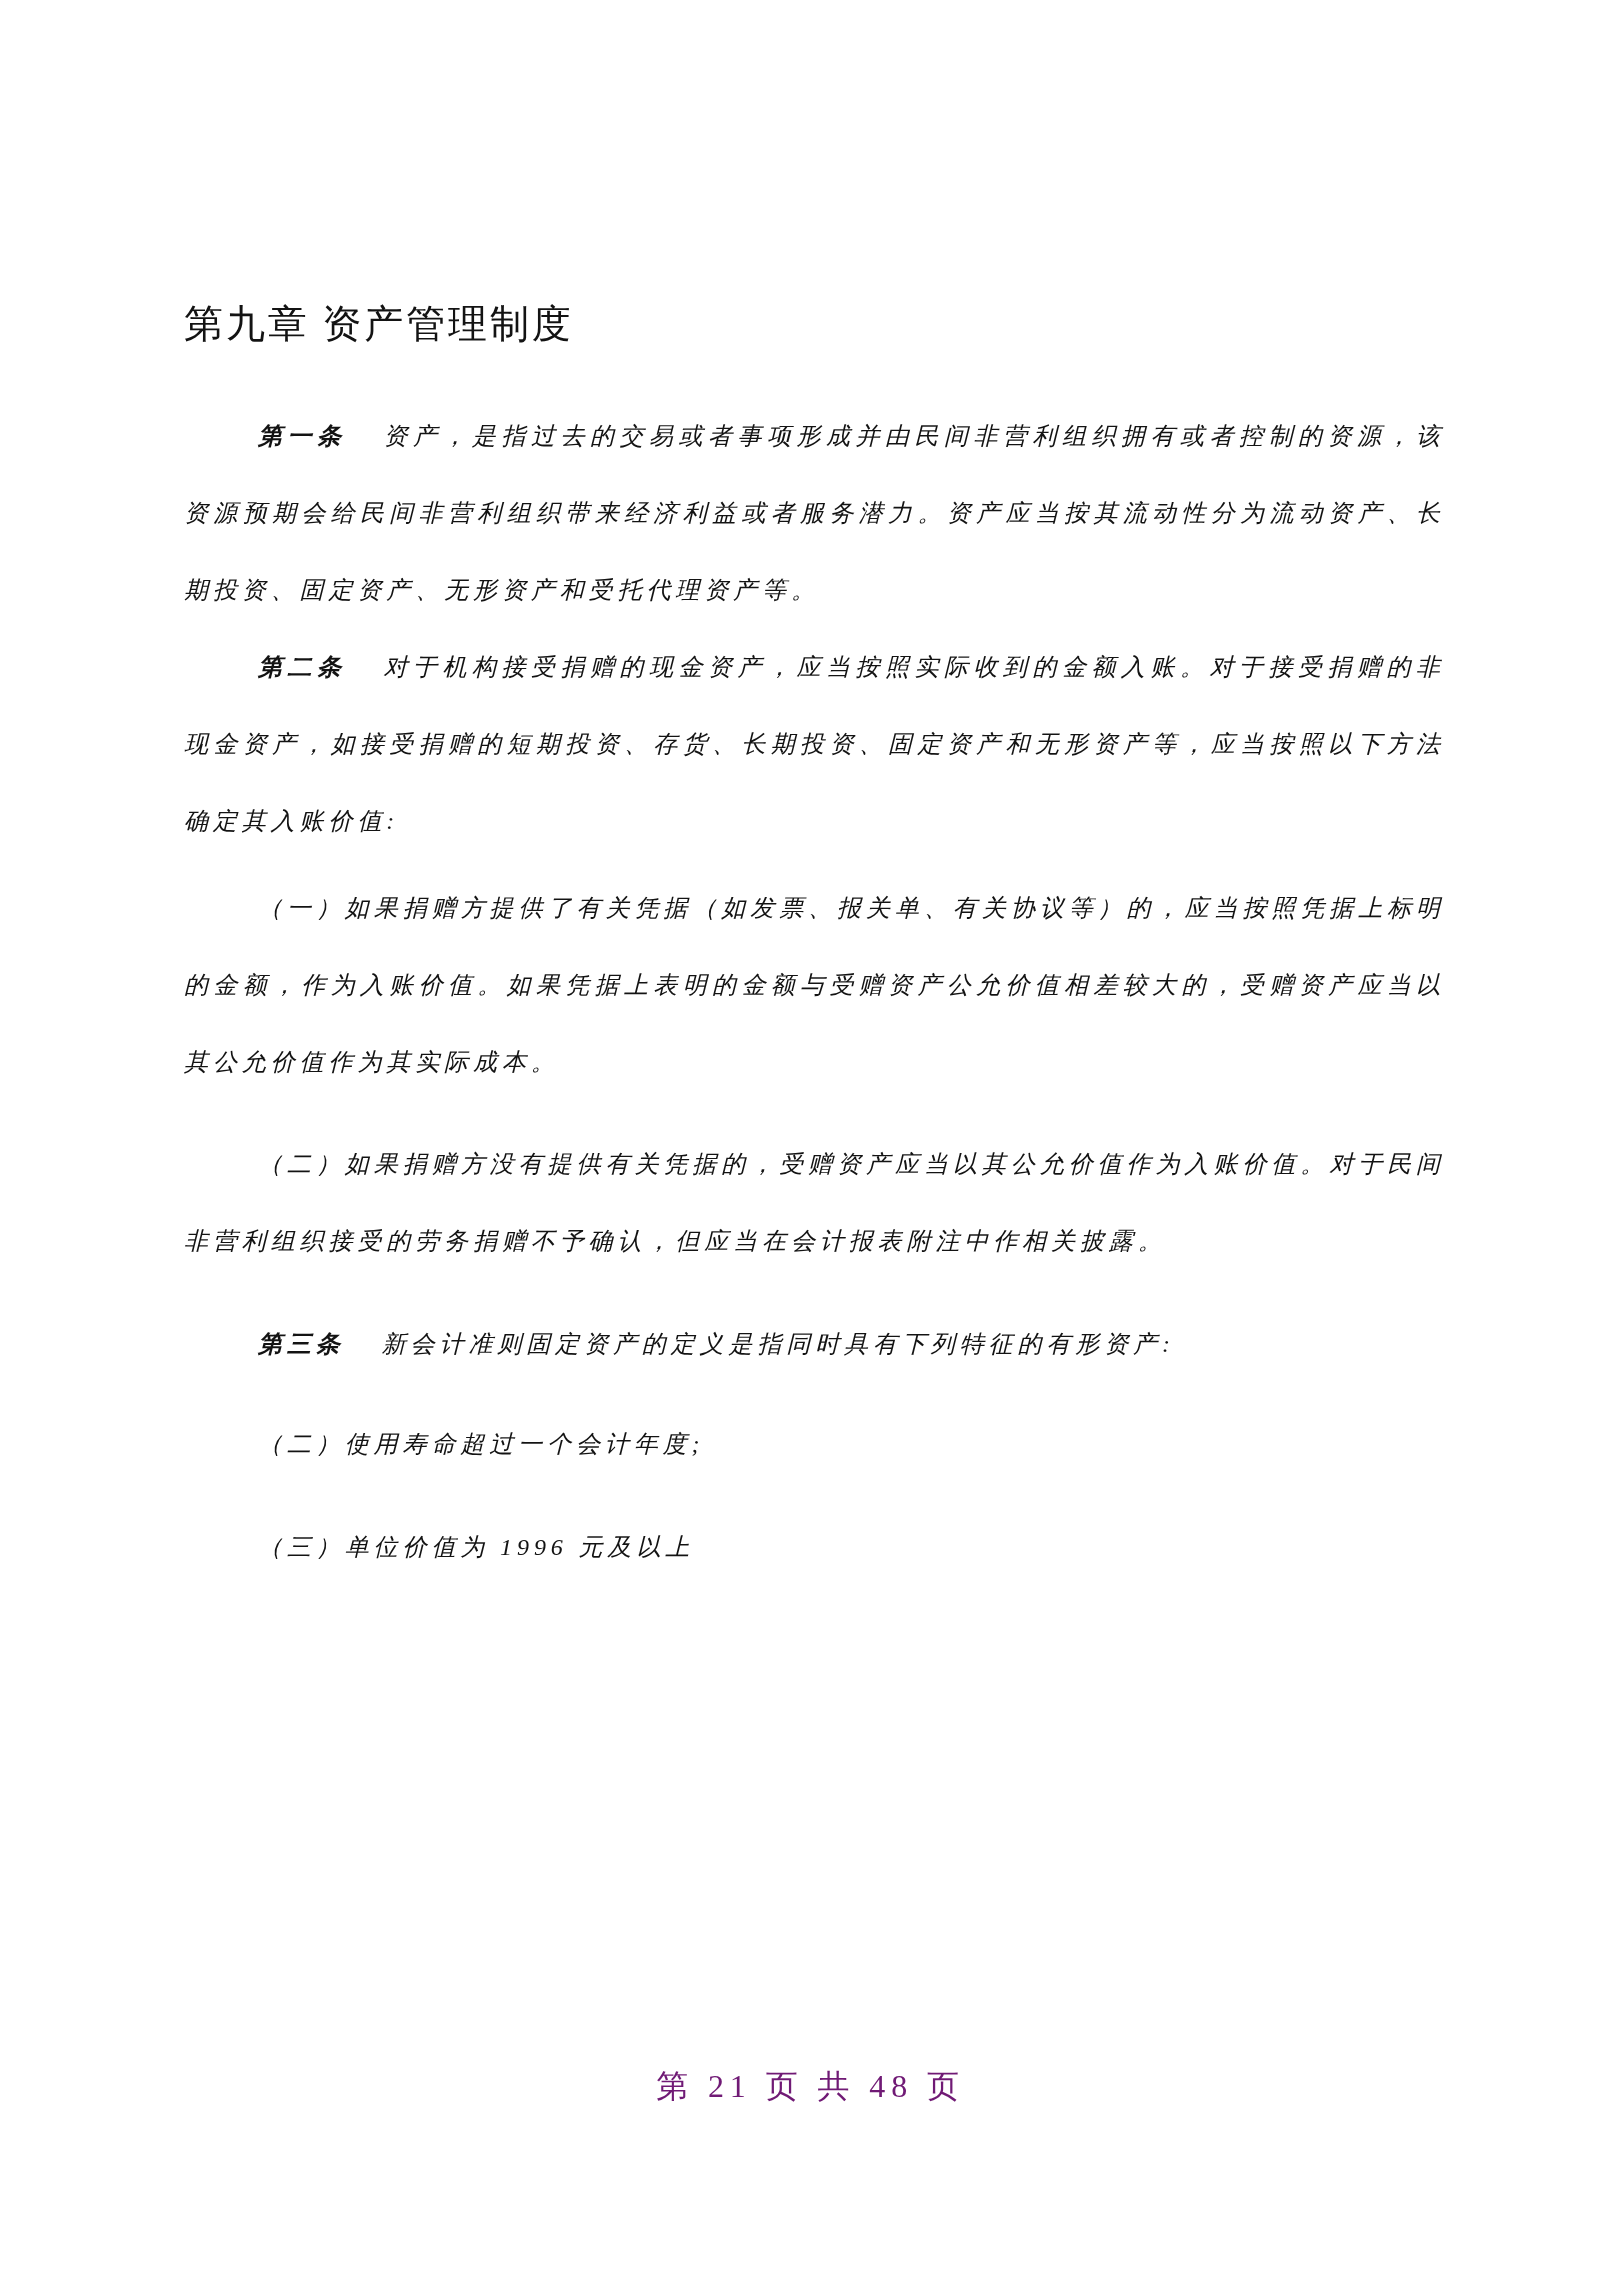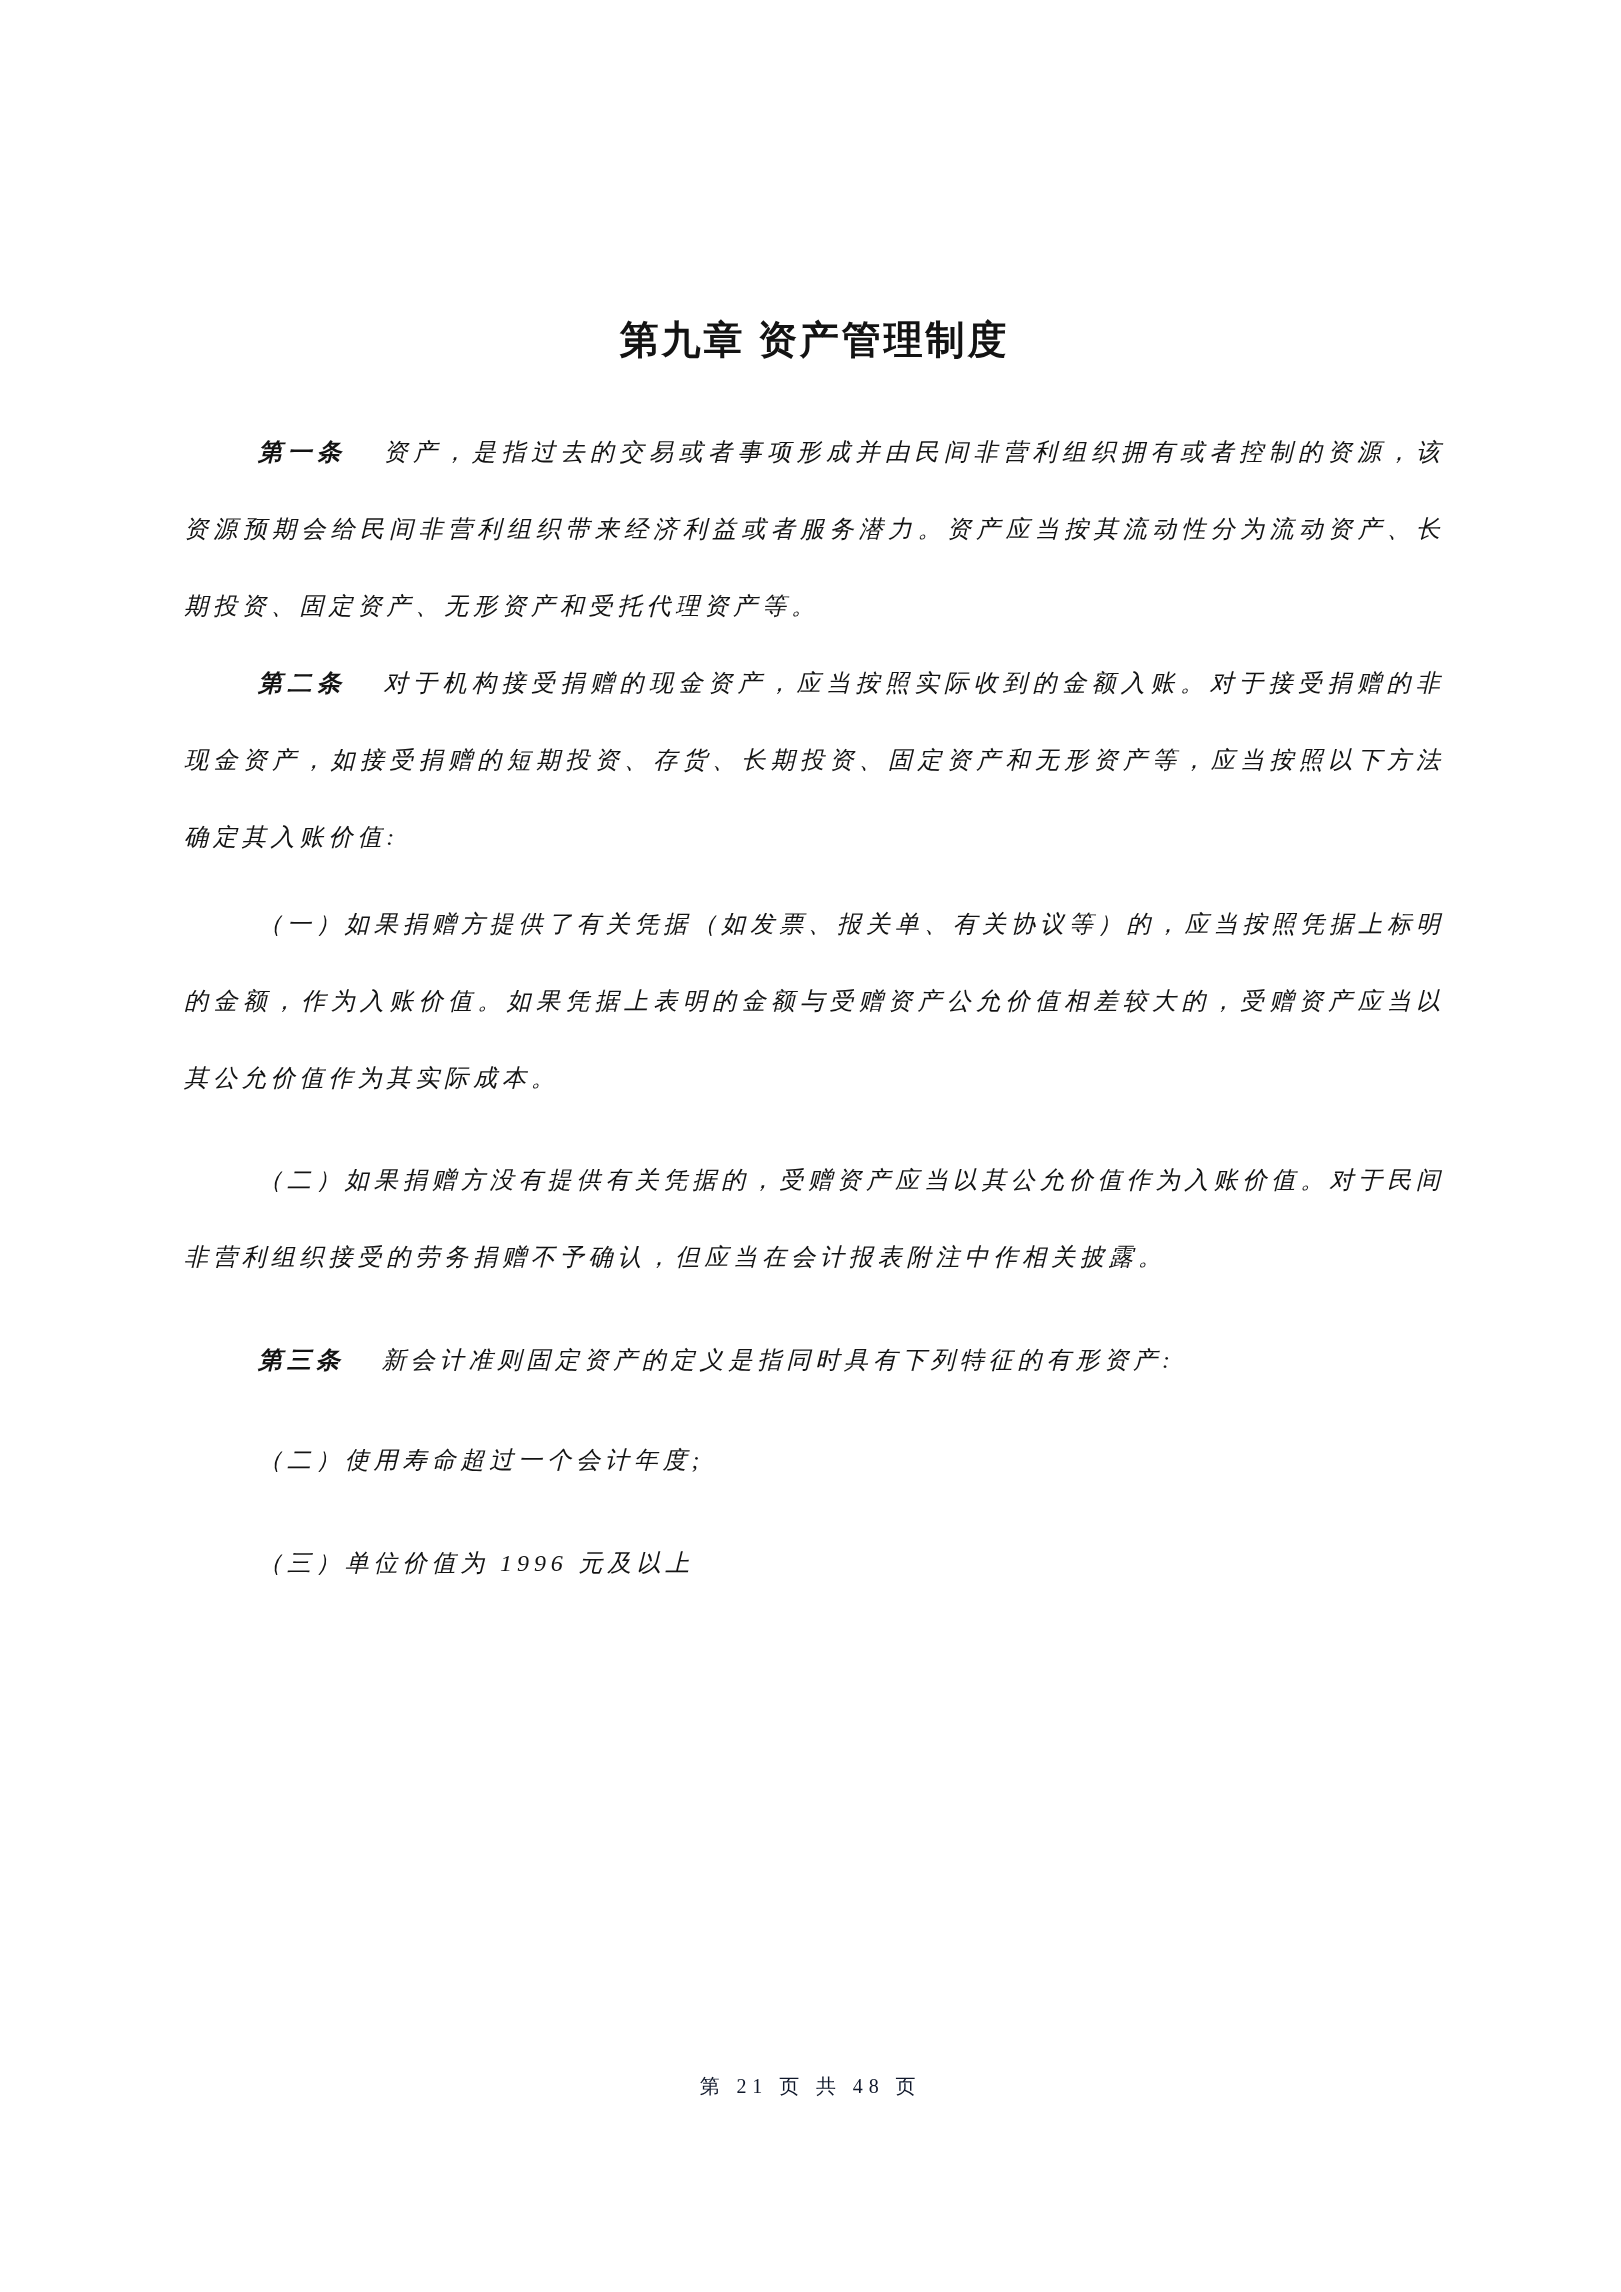--- a/index.html
+++ b/index.html
@@ -11,26 +11,25 @@
     position: relative;
     width: 1621px;
     height: 2293px;
     background: #ffffff;
     color: #131313;
     font-family: "Liberation Serif", "DejaVu Serif", serif;
     overflow: hidden;
     box-sizing: border-box;
   }
   .title {
-    margin: 16px;
+    margin: 0;
     padding: 294px 176px 0 184px;
-    text-align: center;
     font-size: 39px;
     line-height: 59px;
-    font-weight: bold;
+    font-weight: normal;
     letter-spacing: 2.9px;
   }
   .content {
     position: relative;
     margin: 45px 176px 0 184px;
   }
   .para {
     margin: 0;
     font-size: 24px;
     line-height: 77px;
@@ -52,23 +51,23 @@
   }
   .para:nth-child(5) .lead { }
   .footer {
     position: absolute;
     left: 0;
     right: 0;
     bottom: 187px;
     height: 39px;
     line-height: 39px;
     text-align: center;
-    font-size: 20px;
+    font-size: 32px;
     letter-spacing: 5.9px;
-    color: #0f172a;
+    color: #701a75;
   }
 </style>
 </head>
 <body>
 
 <div class="page">
   <h1 class="title">第九章 资产管理制度</h1>
 
   <div class="content" id="paragraphs">
       <p class="para"><span class="lead">第一条</span><span>资产，是指过去的交易或者事项形成并由民间非营利组织拥有或者控制的资源，该资源预期会给民间非营利组织带来经济利益或者服务潜力。资产应当按其流动性分为流动资产、长期投资、固定资产、无形资产和受托代理资产等。</span></p>

